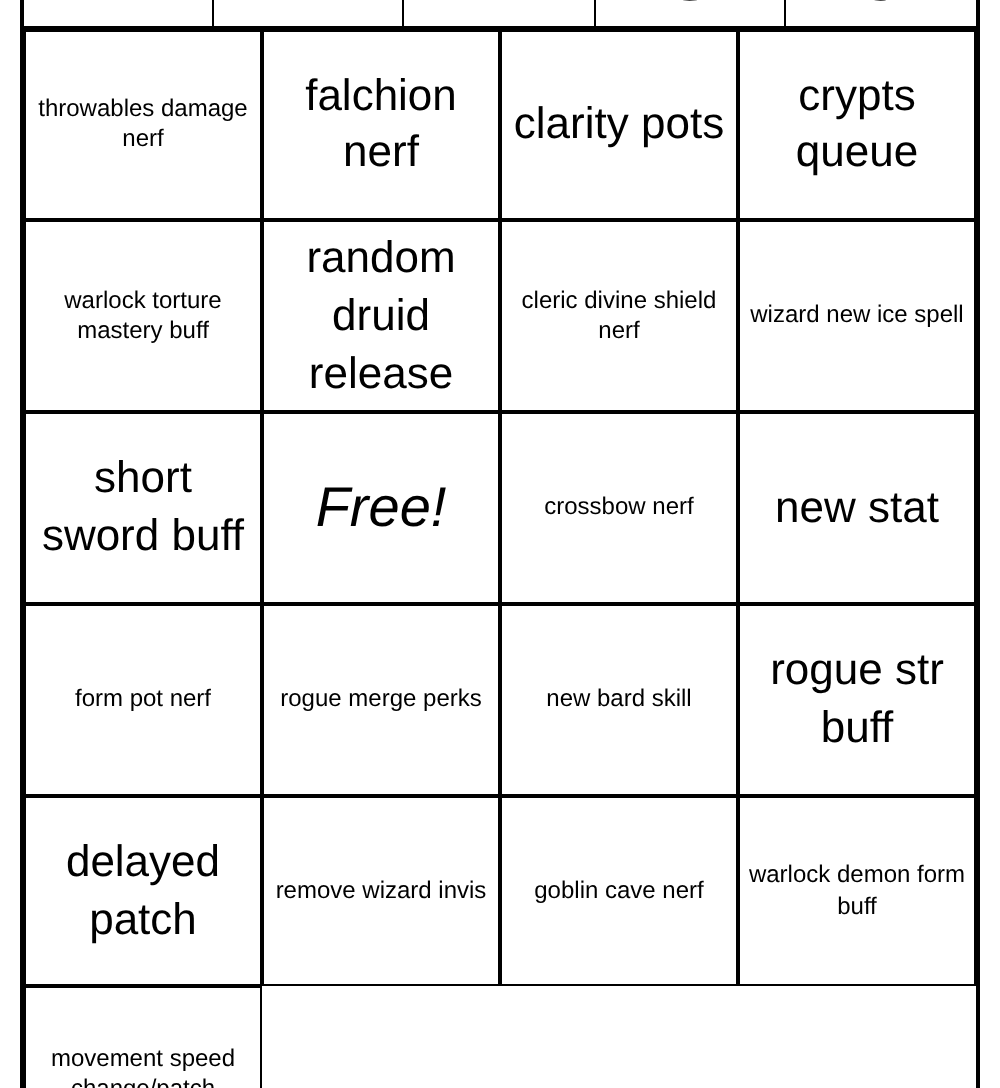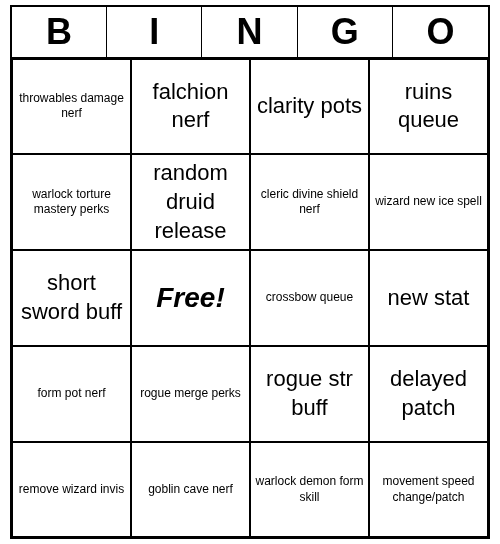--- a/index.html
+++ b/index.html
@@ -50,49 +50,50 @@
       font-size: 22px;
       font-weight: normal;
     }
     .bingo-cell.medium-text {
       font-size: 22px;
       font-weight: normal;
     }
     .bingo-cell.free {
       font-size: 28px;
       font-style: italic;
-      font-weight: bold;
+      font-weight: normal;
     }
   </style>
 </head>
 <body>
 
 <div class="bingo-card">
   <div class="bingo-header">
   <div class="bingo-letter">B</div>
       <div class="bingo-letter">I</div>
       <div class="bingo-letter">N</div>
       <div class="bingo-letter">G</div>
       <div class="bingo-letter">O</div>
     </div>
   <div class="bingo-grid">
   <div class="bingo-cell">throwables damage nerf</div>
       <div class="bingo-cell medium-text">falchion nerf</div>
       <div class="bingo-cell large-text">clarity pots</div>
-      <div class="bingo-cell large-text">ruins queue</div>
-      <div class="bingo-cell">warlock torture mastery perks</div>
+      <div class="bingo-cell large-text">crypts queue</div>
+      <div class="bingo-cell">warlock torture mastery buff</div>
       <div class="bingo-cell medium-text">random druid release</div>
       <div class="bingo-cell">cleric divine shield nerf</div>
       <div class="bingo-cell">wizard new ice spell</div>
       <div class="bingo-cell medium-text">short sword buff</div>
       <div class="bingo-cell free">Free!</div>
-      <div class="bingo-cell">crossbow queue</div>
+      <div class="bingo-cell">crossbow nerf</div>
       <div class="bingo-cell large-text">new stat</div>
       <div class="bingo-cell">form pot nerf</div>
       <div class="bingo-cell">rogue merge perks</div>
+      <div class="bingo-cell">new bard skill</div>
       <div class="bingo-cell medium-text">rogue str buff</div>
       <div class="bingo-cell medium-text">delayed patch</div>
       <div class="bingo-cell">remove wizard invis</div>
       <div class="bingo-cell">goblin cave nerf</div>
-      <div class="bingo-cell">warlock demon form skill</div>
+      <div class="bingo-cell">warlock demon form buff</div>
       <div class="bingo-cell">movement speed change/patch</div>
     </div>
 </div>
 
 </body></html>

